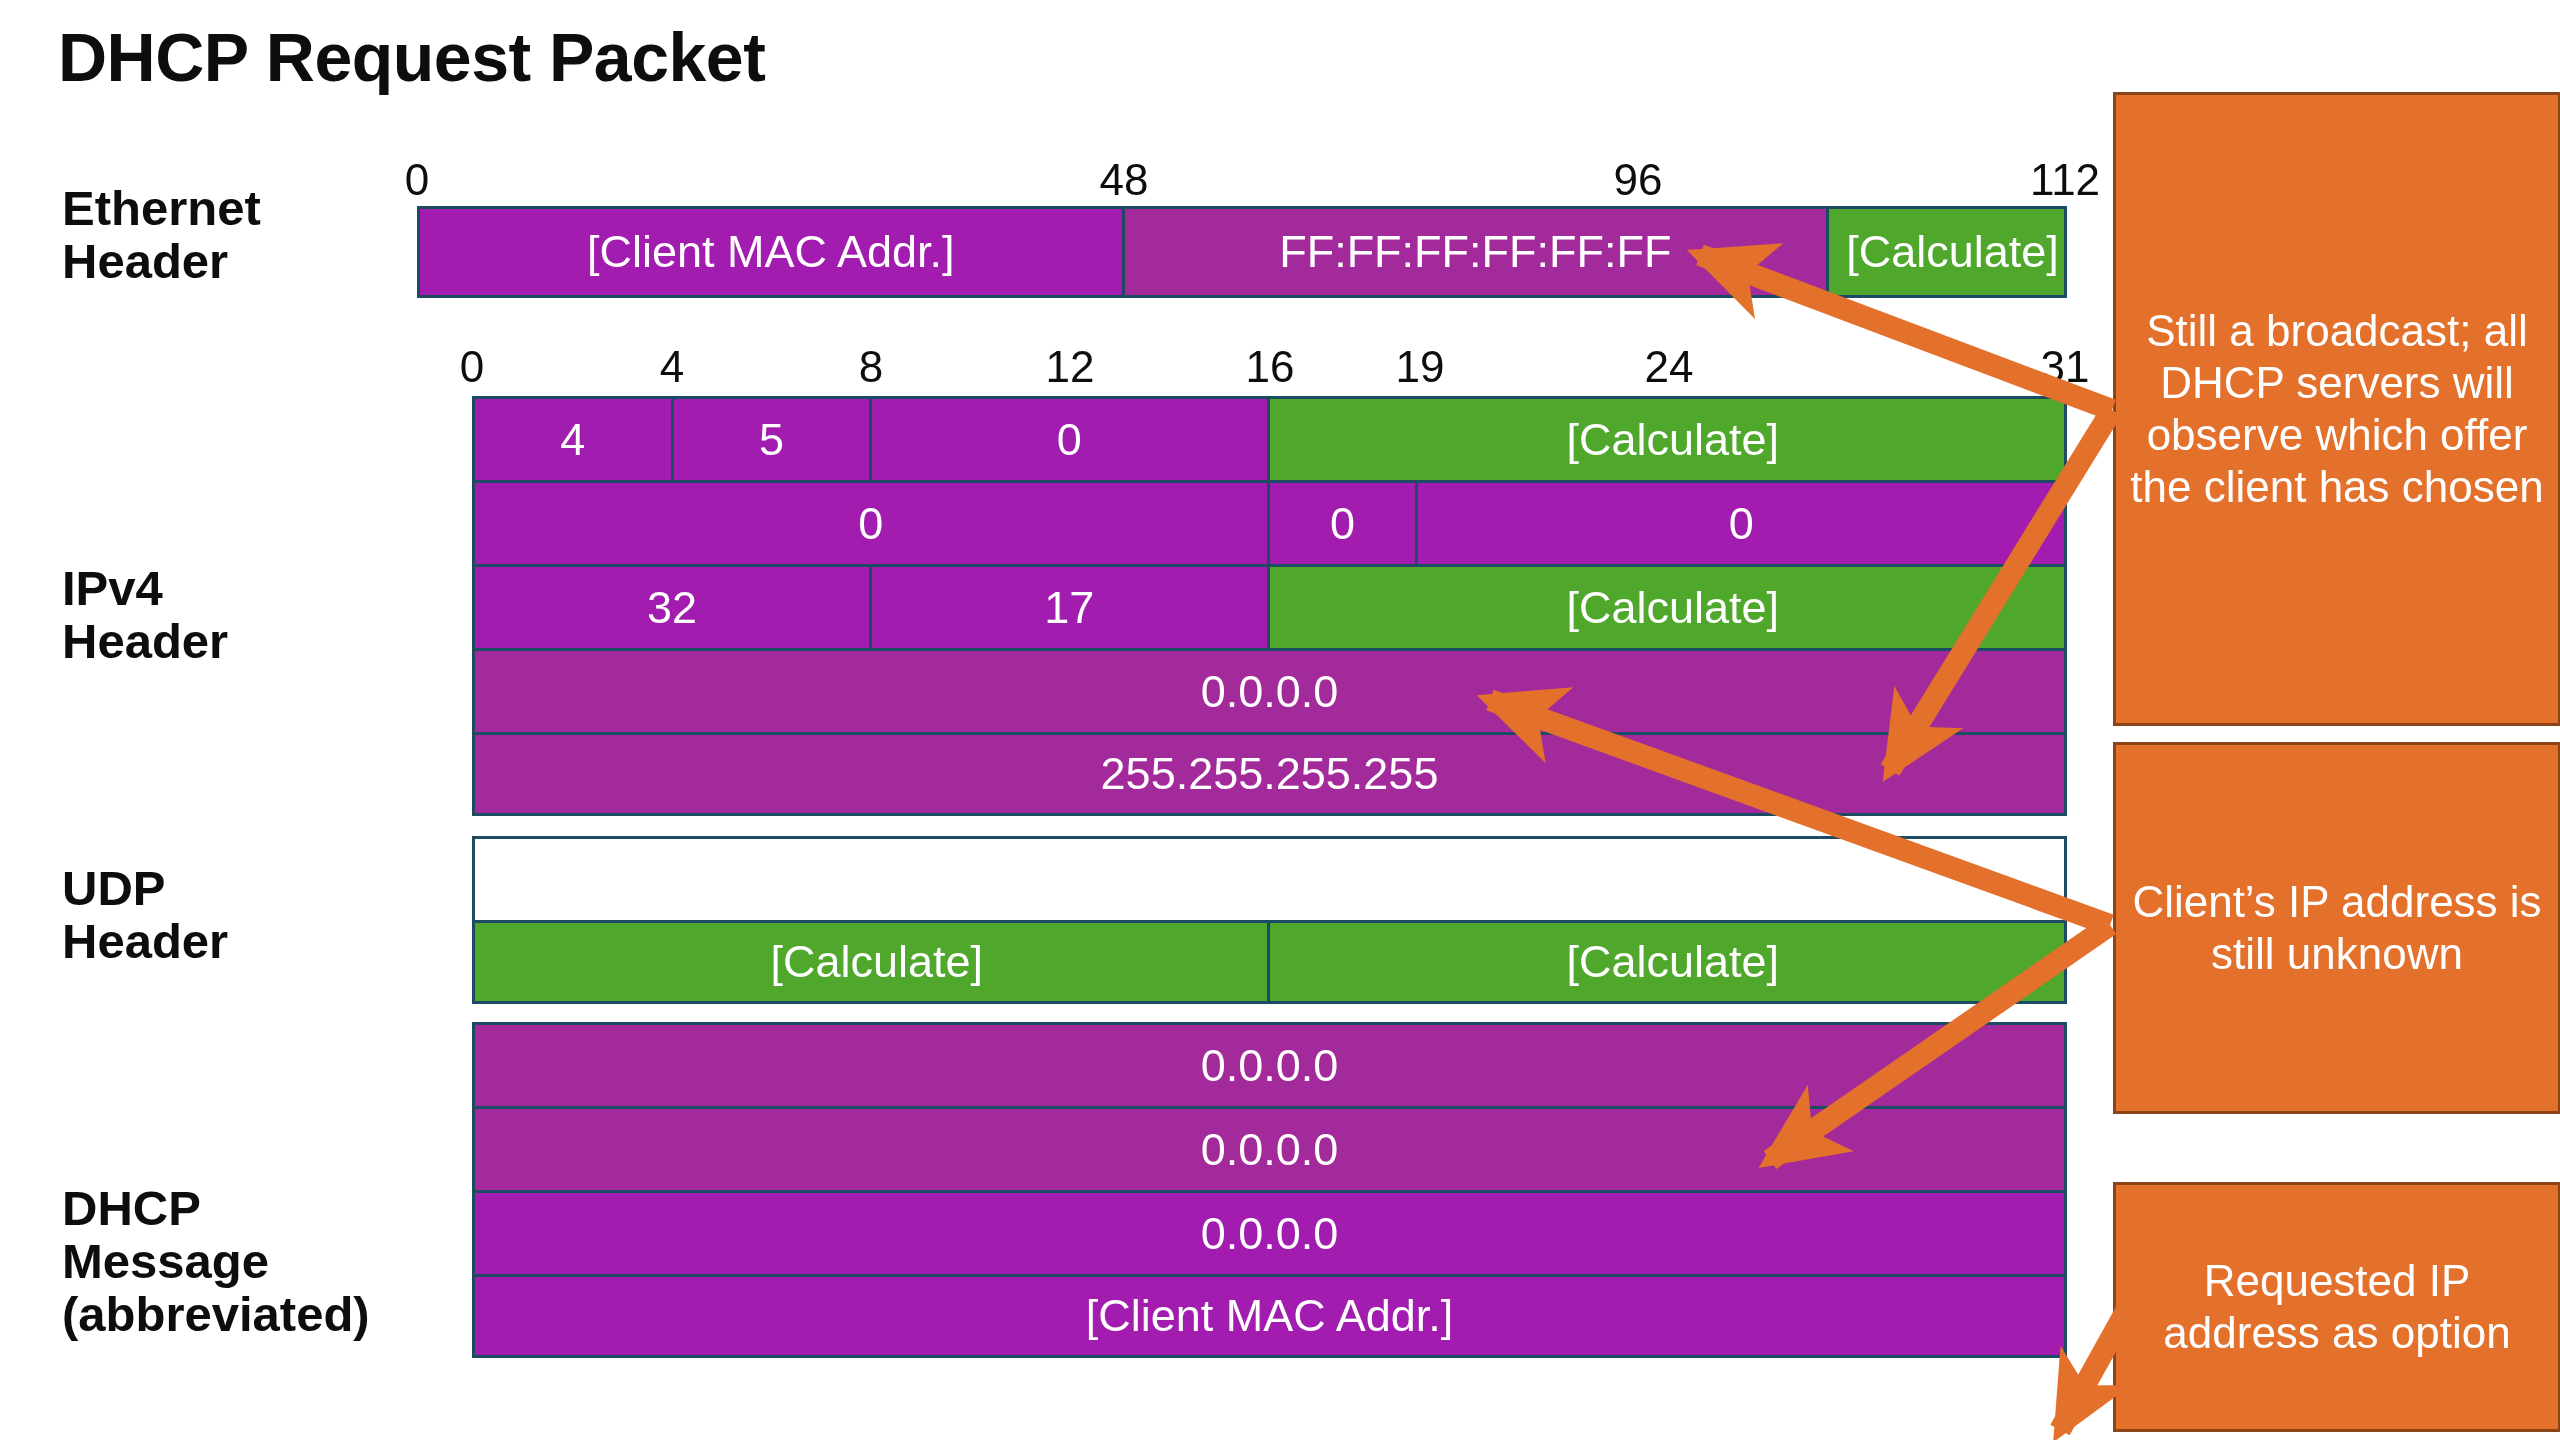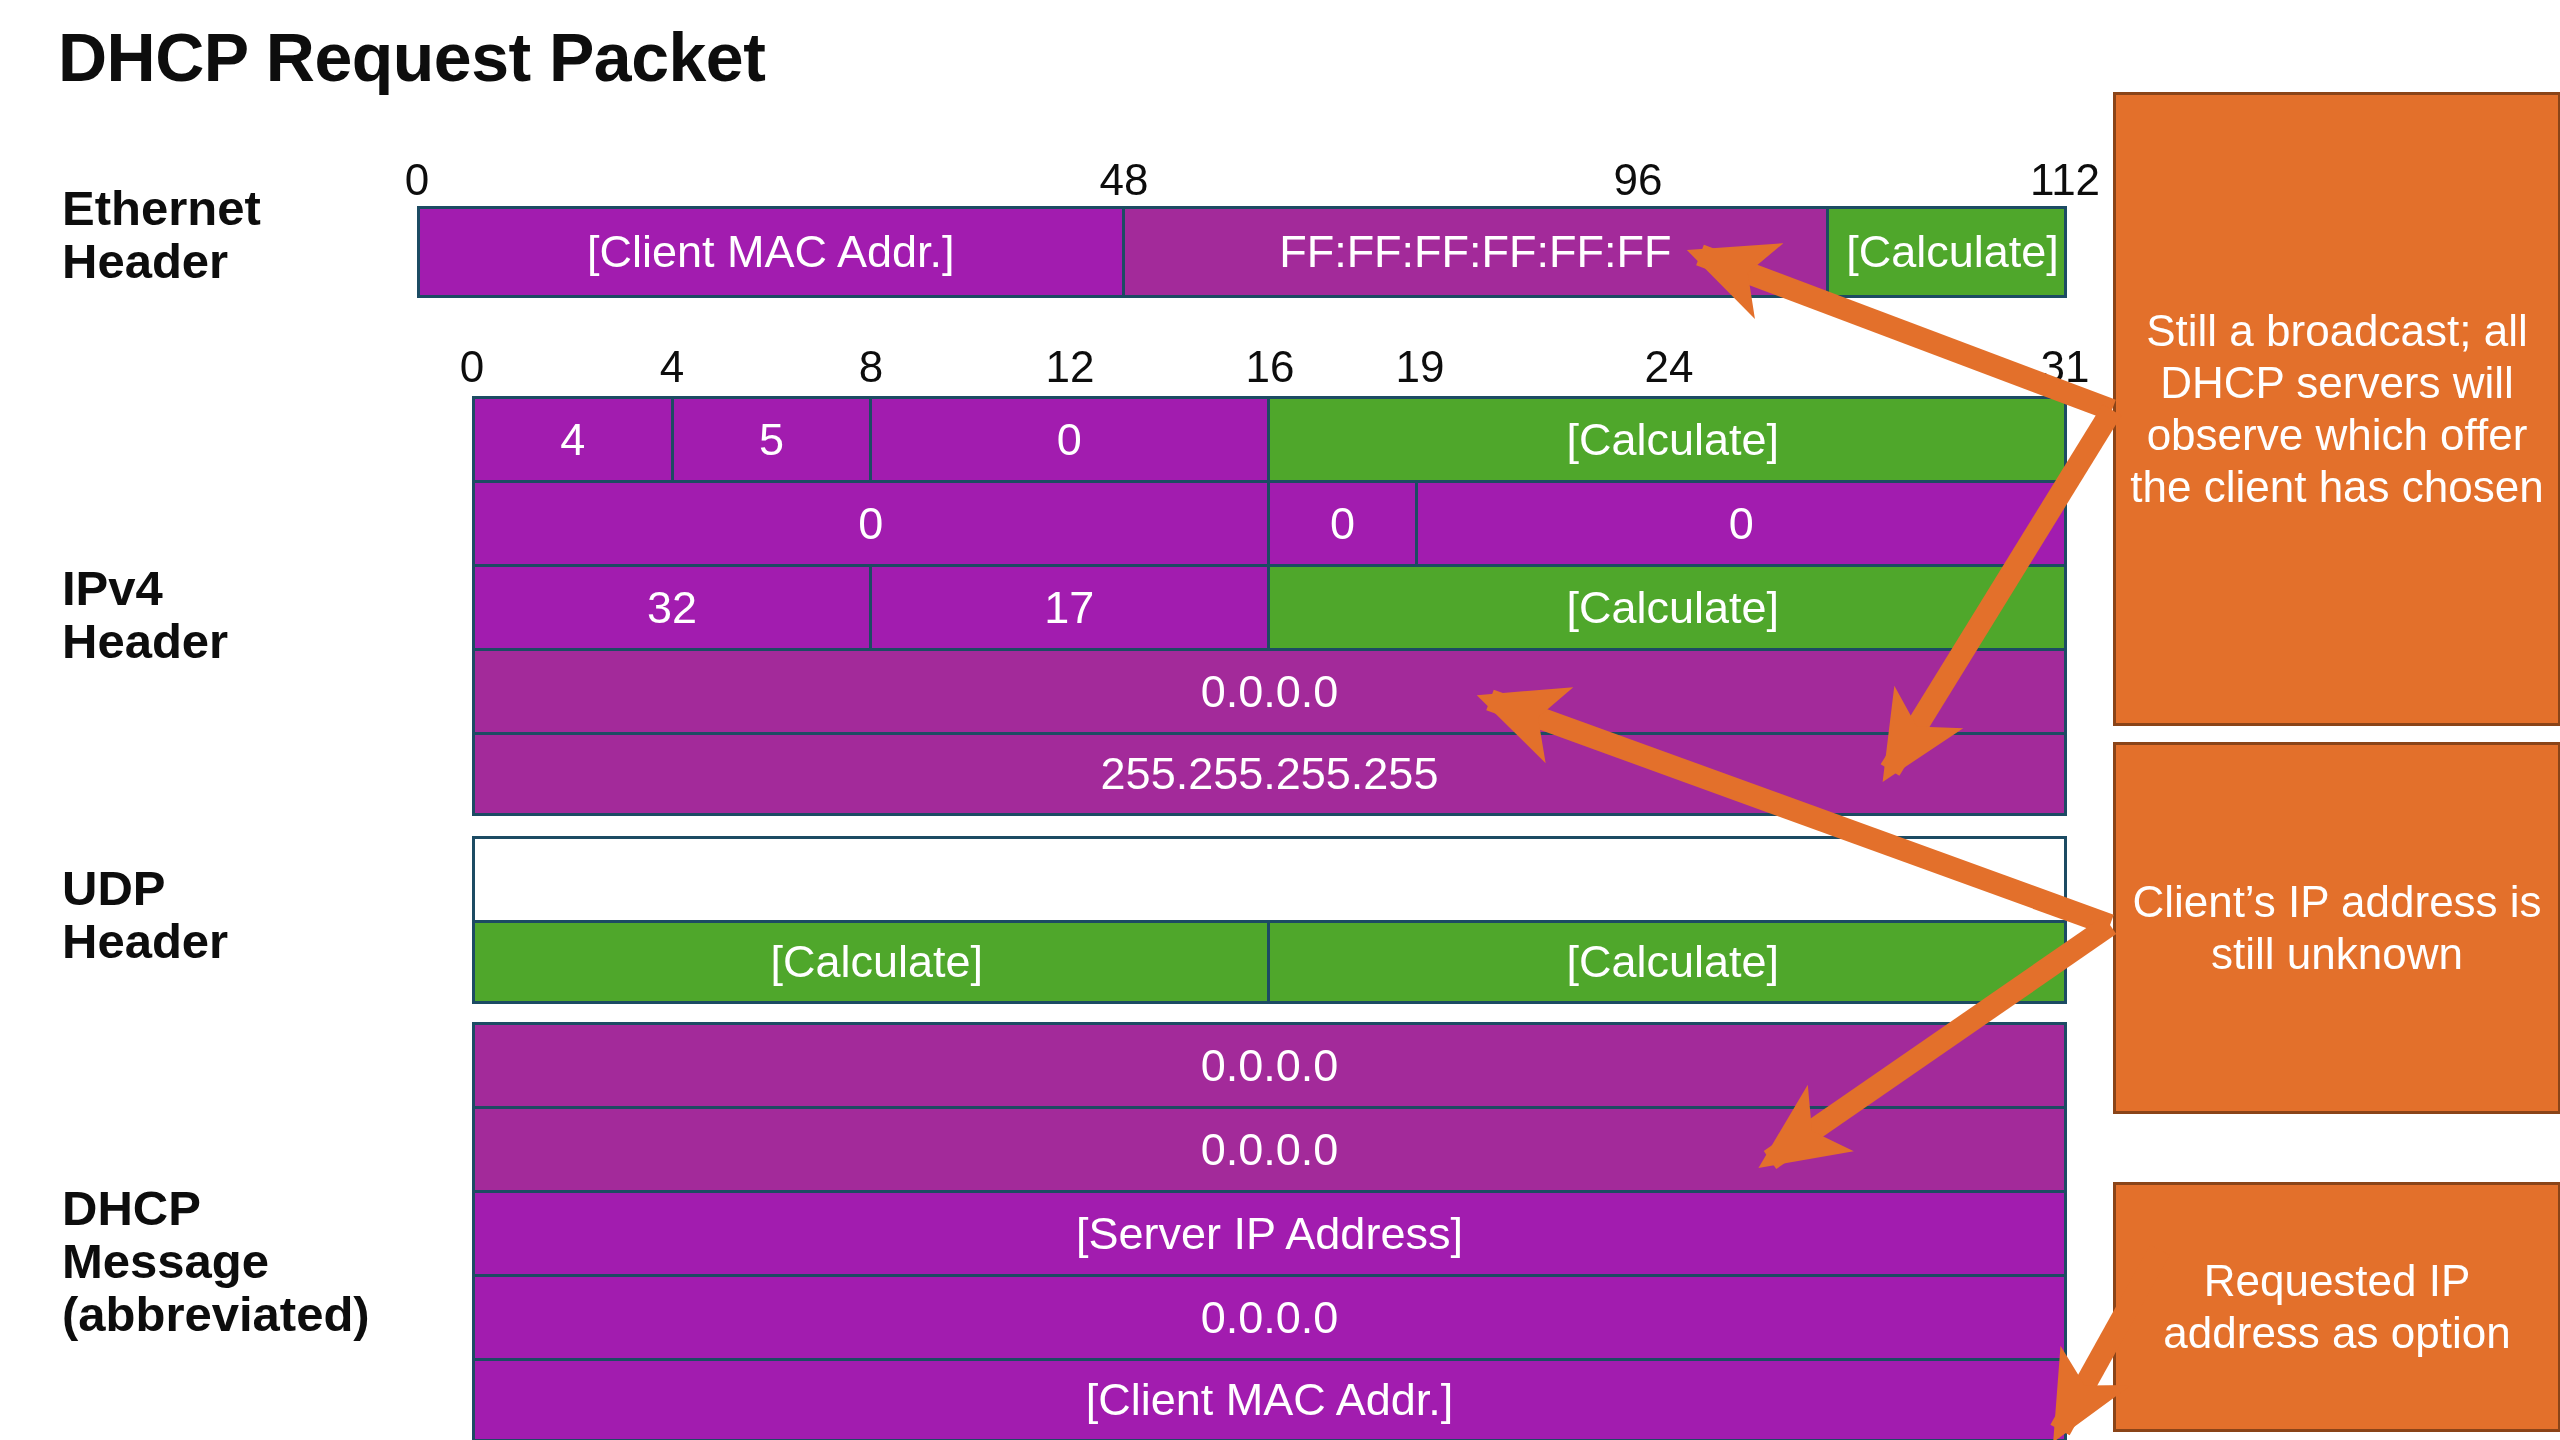--- a/index.html
+++ b/index.html
@@ -173,23 +173,20 @@
       </div>
     </div>
   <div class="grid" id="grid-dhcp">
       <div class="row">
         <div class="cell c-magenta" style="flex: 0 0 100%;">0.0.0.0</div>
       </div>
       <div class="row">
         <div class="cell c-magenta" style="flex: 0 0 100%;">0.0.0.0</div>
       </div>
       <div class="row">
-        <div class="cell c-blue" style="flex: 0 0 100%;">[Server IP Address]</div>
-      </div>
-      <div class="row">
         <div class="cell c-blue" style="flex: 0 0 100%;">0.0.0.0</div>
       </div>
       <div class="row">
         <div class="cell c-blue" style="flex: 0 0 100%;">[Client MAC Addr.]</div>
       </div>
     </div>
 
   <div class="callout" id="callout-1">Still a broadcast; all DHCP servers will observe which offer the client has chosen</div>
   <div class="callout" id="callout-2">Client’s IP address is still unknown</div>
   <div class="callout" id="callout-3">Requested IP address as option</div>

